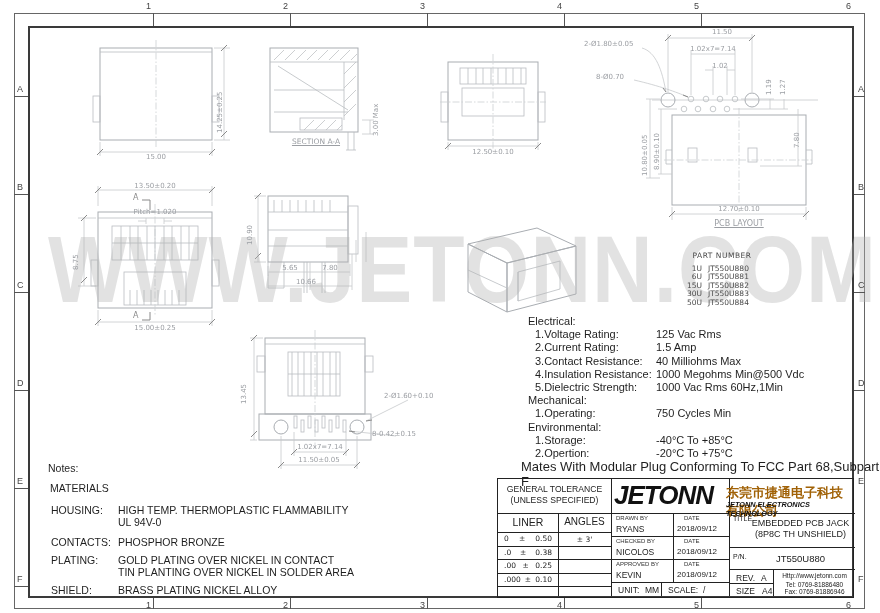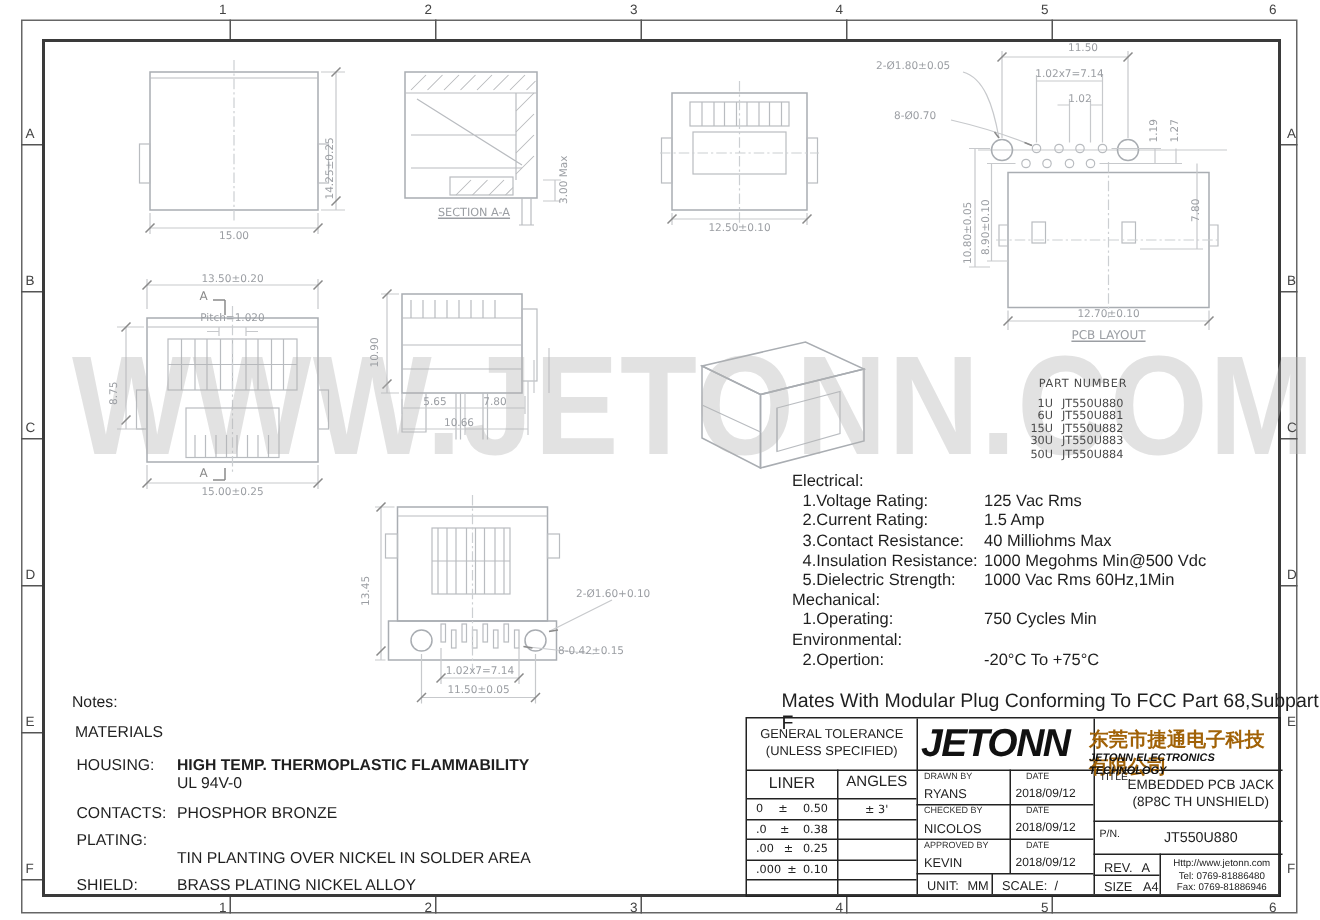--- a/index.html
+++ b/index.html
@@ -331,34 +331,39 @@
         <span class="lab hd">Mechanical:</span>
       </div>
     <div class="row">
         <span class="lab">1.Operating:</span>
         <span class="val">750 Cycles Min</span>
       </div>
     <div class="row">
         <span class="lab hd">Environmental:</span>
       </div>
     <div class="row">
+        <span class="lab">1.Storage:</span>
+        <span class="val">-40°C To +85°C</span>
+      </div>
+    <div class="row">
         <span class="lab">2.Opertion:</span>
         <span class="val">-20°C To +75°C</span>
       </div>
   </div>
   <span class="spec-foot">Mates With Modular Plug Conforming To FCC Part 68,Subpart F</span>
 
   <span class="nt" style="left:48px;top:462px;">Notes:</span>
   <span class="nt" style="left:50px;top:482px;">MATERIALS</span>
   <span class="nt" style="left:51px;top:504px;">HOUSING:</span>
-  <span class="nt" style="left:118px;top:504px;font-weight:bold;">HIGH TEMP. THERMOPLASTIC FLAMMABILITY</span>
+  <span class="nt" style="left:118px;top:504px;">HIGH TEMP. THERMOPLASTIC FLAMMABILITY</span>
   <span class="nt" style="left:118px;top:516px;">UL 94V-0</span>
   <span class="nt" style="left:51px;top:536px;">CONTACTS:</span>
   <span class="nt" style="left:118px;top:536px;">PHOSPHOR BRONZE</span>
   <span class="nt" style="left:51px;top:554px;">PLATING:</span>
+  <span class="nt" style="left:118px;top:554px;">GOLD PLATING OVER NICKEL IN CONTACT</span>
   <span class="nt" style="left:118px;top:566px;">TIN PLANTING OVER NICKEL IN SOLDER AREA</span>
   <span class="nt" style="left:51px;top:584px;">SHIELD:</span>
   <span class="nt" style="left:118px;top:584px;">BRASS PLATING NICKEL ALLOY</span>
 
   <div class="tb">
 
     <div class="ln" style="left:113px;top:0;width:1px;height:117px;"></div>
     <div class="ln" style="left:231px;top:0;width:1px;height:117px;"></div>
     <div class="ln" style="left:0;top:34px;width:357px;height:1px;"></div>
     <div class="ln" style="left:0;top:53px;width:113px;height:1px;"></div>

